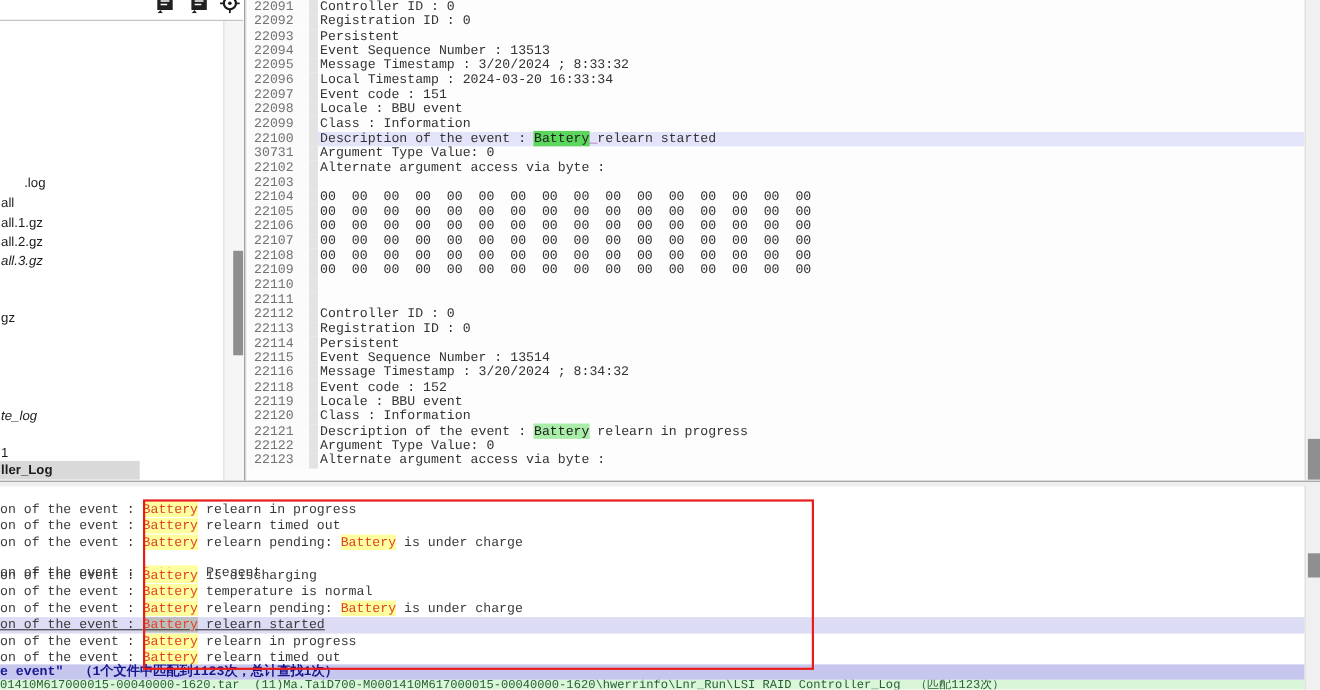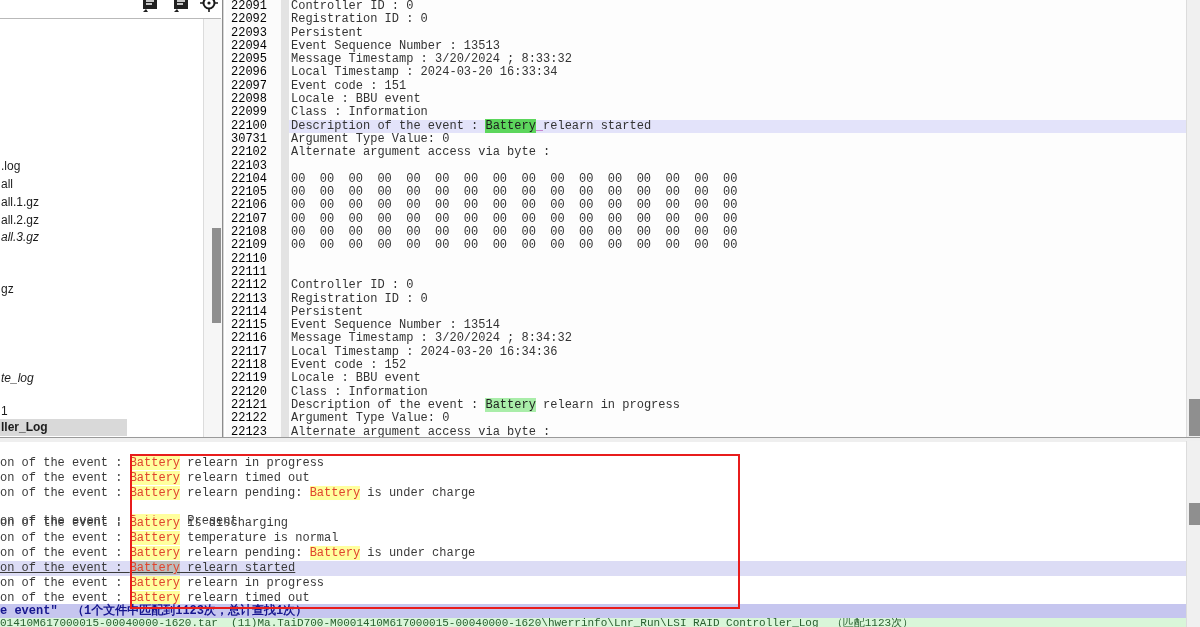--- a/index.html
+++ b/index.html
@@ -19,21 +19,21 @@
   .side-scroll{position:absolute;left:203px;top:19px;width:18px;height:418px;background:#f6f6f6;
                border-left:1px solid #dcdcdc;}
   .side-scroll .thumb{position:absolute;left:8px;width:9px;background:#8f8f8f;}
   .vline1{position:absolute;left:222px;top:0;width:1px;height:437px;background:#8c8c8c;}
   .vline2{position:absolute;left:223px;top:0;width:1px;height:437px;background:#d6d6d6;}
 
   
   .editor{position:absolute;left:226px;top:0;width:960px;height:437px;background:#fdfdfd;overflow:hidden;}
   .eline{display:flex;height:13.3px;line-height:13.3px;font-size:12px;
          font-family:"Liberation Mono","DejaVu Sans Mono",monospace;cursor:text;}
-  .lnum{flex:none;width:50px;padding-left:5px;color:#000000;background:#fbfbfb;}
+  .lnum{flex:none;width:50px;padding-left:5px;color:#737373;background:#fbfbfb;}
   .fold{flex:none;width:8px;background:#e3e3e3;}
   .ltext{flex:1;white-space:pre;color:#333333;padding-left:2px;}
   .eline.hl .ltext{background:var(--current-line);}
   .seg-g1{background:var(--match-current);color:#1d1d1d;}
   .seg-g2{background:var(--match-other);color:#1d1d1d;}
   .seg-caret{color:var(--caret);font-weight:bold;}
   .ed-scroll{position:absolute;left:1186px;top:0;width:14px;height:437px;background:#f0f0f0;
              border-left:1px solid #dcdcdc;}
   .ed-scroll .thumb{position:absolute;left:2px;width:11px;background:#8f8f8f;}
 
@@ -83,21 +83,21 @@
       <path d="M6 9 h8 M6 12 h6" stroke="#ffffff" stroke-width="1.4" fill="none"></path>
     </svg>
     <svg class="tool-icon" style="left:200px;top:-6px;" width="18" height="18">
       <circle cx="9" cy="9" r="5.5" fill="none" stroke="#1a1a1a" stroke-width="2"></circle>
       <circle cx="9" cy="9" r="1.6" fill="#1a1a1a"></circle>
       <path d="M9 0 v3.5 M9 14.5 v3.5 M0 9 h3.5 M14.5 9 h3.5" stroke="#1a1a1a" stroke-width="1.6"></path>
     </svg>
   </div>
 
   <div class="sidebar" id="sidebar-list">
-      <div class="side-item" style="top: 139px;">.log</div>
+      <div class="side-item" style="top: 139px; margin-left: 21px;">.log</div>
       <div class="side-item" style="top: 157px;">all</div>
       <div class="side-item" style="top: 175px;">all.1.gz</div>
       <div class="side-item" style="top: 193px;">all.2.gz</div>
       <div class="side-item" style="top: 210px; font-style: italic;">all.3.gz</div>
       <div class="side-item" style="top: 262px;">gz</div>
       <div class="side-item" style="top: 351px; font-style: italic;">te_log</div>
       <div class="side-item" style="top: 384px;">1</div>
       <div class="side-item sel" style="top: 400px;">ller_Log</div>
     </div>
   <div class="side-scroll">
@@ -229,25 +229,20 @@
       </div>
       <div class="eline">
         <span class="lnum">22115</span>
         <span class="fold"></span>
         <span class="ltext"><span>Event Sequence Number : 13514</span></span>
       </div>
       <div class="eline">
         <span class="lnum">22116</span>
         <span class="fold"></span>
         <span class="ltext"><span>Message Timestamp : 3/20/2024 ; 8:34:32</span></span>
-      </div>
-      <div class="eline">
-        <span class="lnum">22117</span>
-        <span class="fold"></span>
-        <span class="ltext"><span>Local Timestamp : 2024-03-20 16:34:36</span></span>
       </div>
       <div class="eline">
         <span class="lnum">22118</span>
         <span class="fold"></span>
         <span class="ltext"><span>Event code : 152</span></span>
       </div>
       <div class="eline">
         <span class="lnum">22119</span>
         <span class="fold"></span>
         <span class="ltext"><span>Locale : BBU event</span></span>

